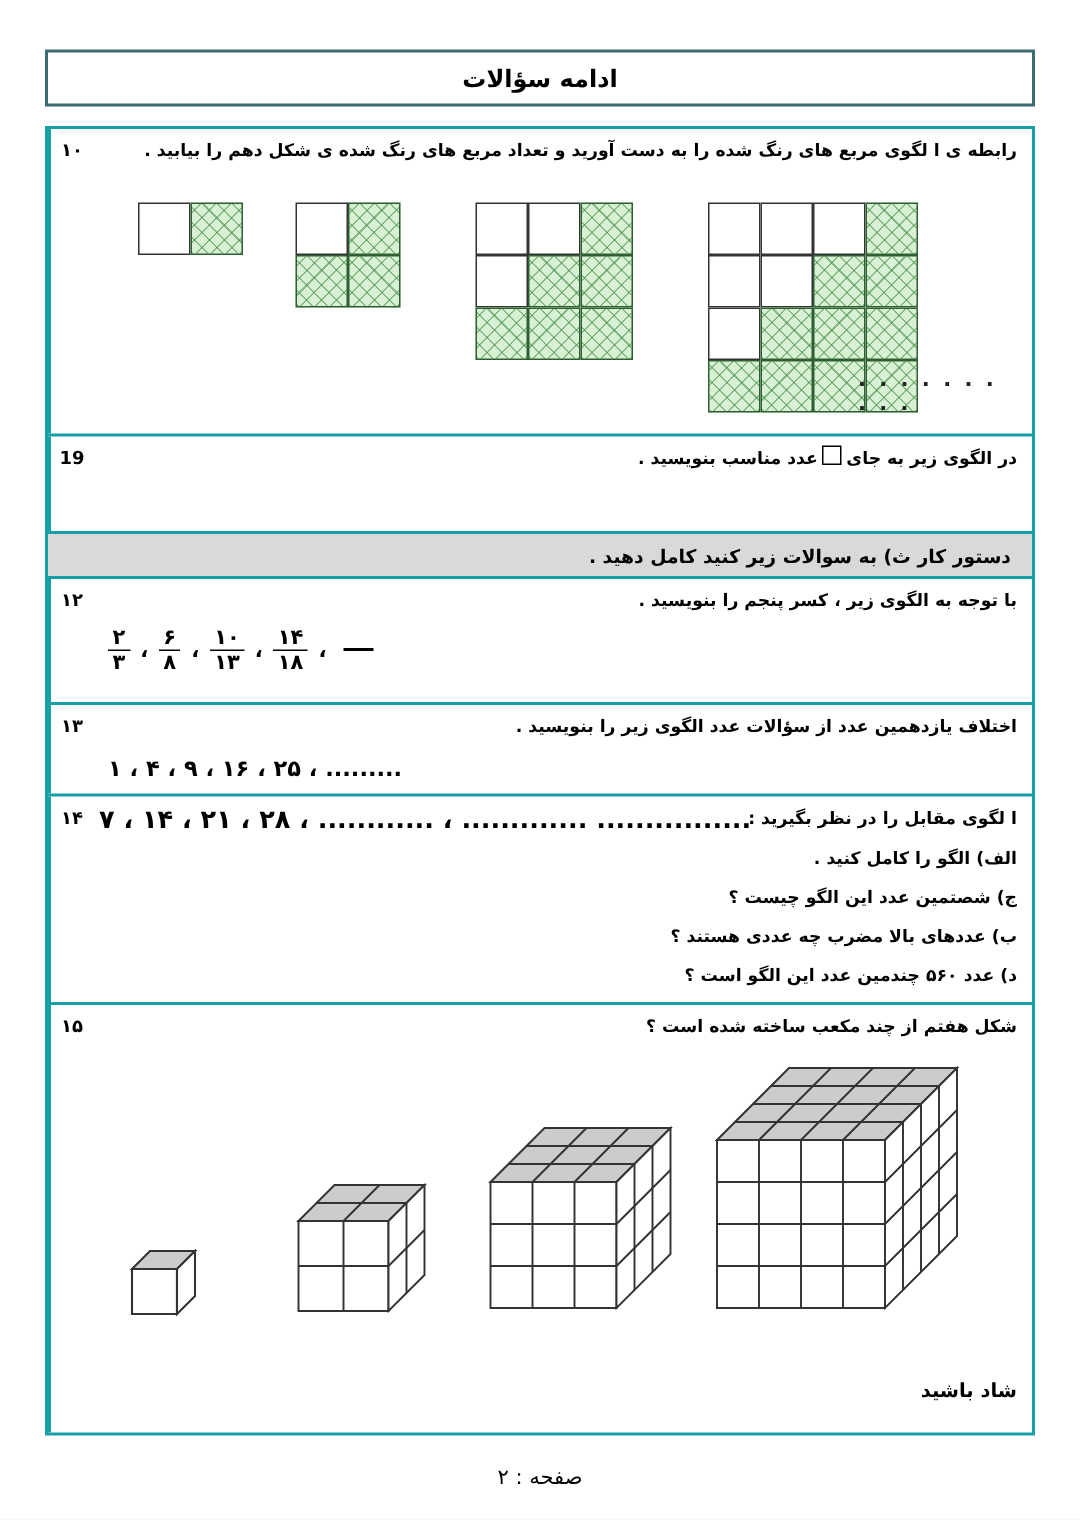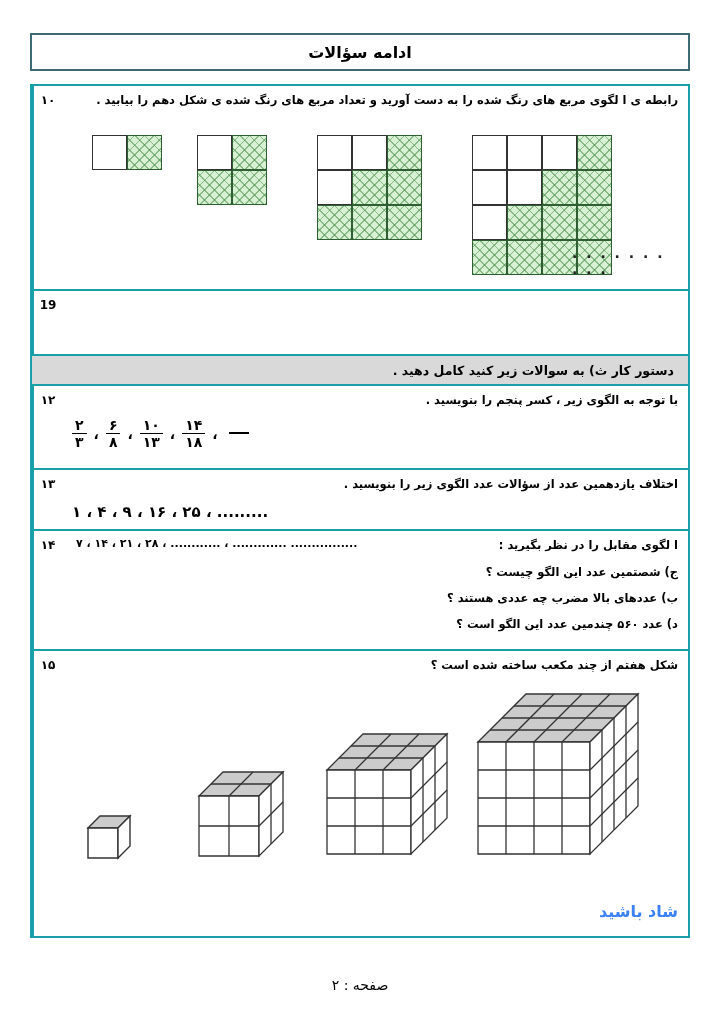--- a/index.html
+++ b/index.html
@@ -207,24 +207,24 @@
   
   .cube-strip {
     position: relative;
     height: 215px;
     margin-top: 8px;
     direction: ltr;
   }
   .cube-fig { position: absolute; bottom: 0; }
   
   .closing {
-    font-size: 16px;
+    font-size: 13px;
     font-weight: bold;
     text-align: right;
-    color: #3b82f6;
+    color: #000000;
     padding: 4px 10px 6px 10px;
   }
   .footer {
     position: absolute;
     left: 0; right: 0;
     top: 977px;
     text-align: center;
     font-size: 14px;
     color: #000;
   }
@@ -289,20 +289,23 @@
               <div class="cellsq on" style="left:105px; top:105px; width:35px; height:35px;"></div>
             </div>
             <div class="dots-ellipsis" style="left:500px; top:130px;">. . . . . . . . . .</div>
           </div>
         </div>
         <div class="numcell">۱۰</div>
       </div>
 
       <div class="row" style="min-height:65px;">
         <div class="bodycell">
+          <div class="qtext">
+            <span>در الگوی زیر به جای</span><span class="inline-box"></span><span>عدد مناسب بنویسید .</span>
+          </div>
         </div>
         <div class="numcell">19</div>
       </div>
 
       <div class="band">
         <span class="band-text">دستور کار ث) به سوالات زیر کنید کامل دهید .</span>
       </div>
 
       <div class="row" style="min-height:84px;">
         <div class="bodycell">
@@ -338,21 +341,22 @@
         <div class="bodycell">
           <div class="qtext">اختلاف یازدهمین عدد از سؤالات عدد الگوی زیر را بنویسید .</div>
           <div class="seq">۱ ، ۴ ، ۹ ، ۱۶ ، ۲۵ ، .........</div>
         </div>
         <div class="numcell">۱۳</div>
       </div>
 
       <div class="row" style="min-height:120px;">
         <div class="bodycell">
           <div class="qtext">ا لگوی مقابل را در نظر بگیرید :</div>
-          <div class="seq" style="position:absolute; left:14px; top:6px; margin-top:0; font-size:11px;">۷ ، ۱۴ ، ۲۱ ، ۲۸ ، ............ ، ............. ................</div>
+          <div class="seq" style="position:absolute; left:4px; top:6px; margin-top:0; font-size:17px;">۷ ، ۱۴ ، ۲۱ ، ۲۸ ، ............ ، ............. ................</div>
+          <div class="sub-q">الف) الگو را کامل کنید .</div>
           <div class="sub-q">ج) شصتمین عدد این الگو چیست ؟</div>
           <div class="sub-q">ب) عددهای بالا مضرب چه عددی هستند ؟</div>
           <div class="sub-q">د) عدد ۵۶۰ چندمین عدد این الگو است ؟</div>
         </div>
         <div class="numcell">۱۴</div>
       </div>
 
       <div class="row" style="min-height:285px;">
         <div class="bodycell">
           <div class="qtext">شکل هفتم از چند مکعب ساخته شده است ؟</div>

